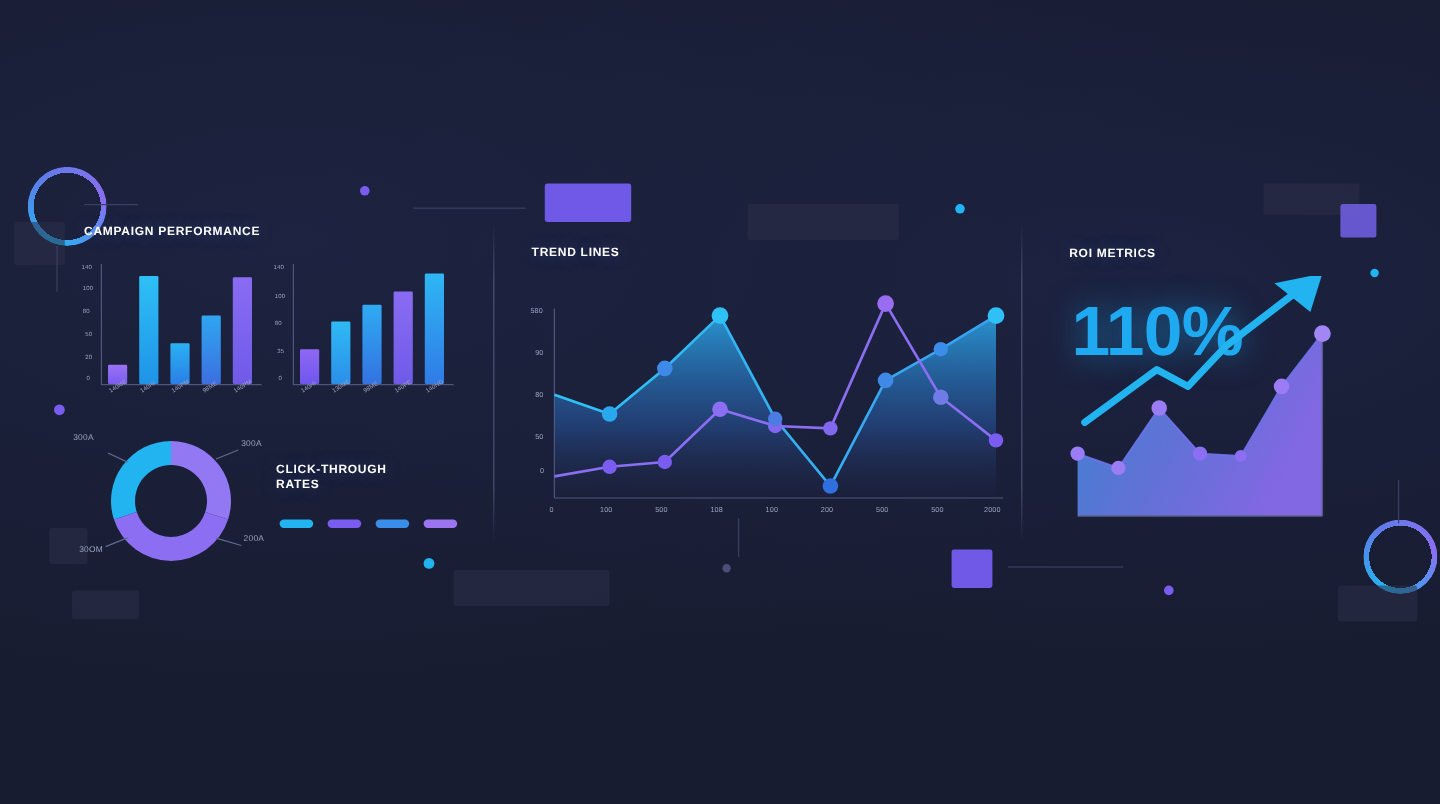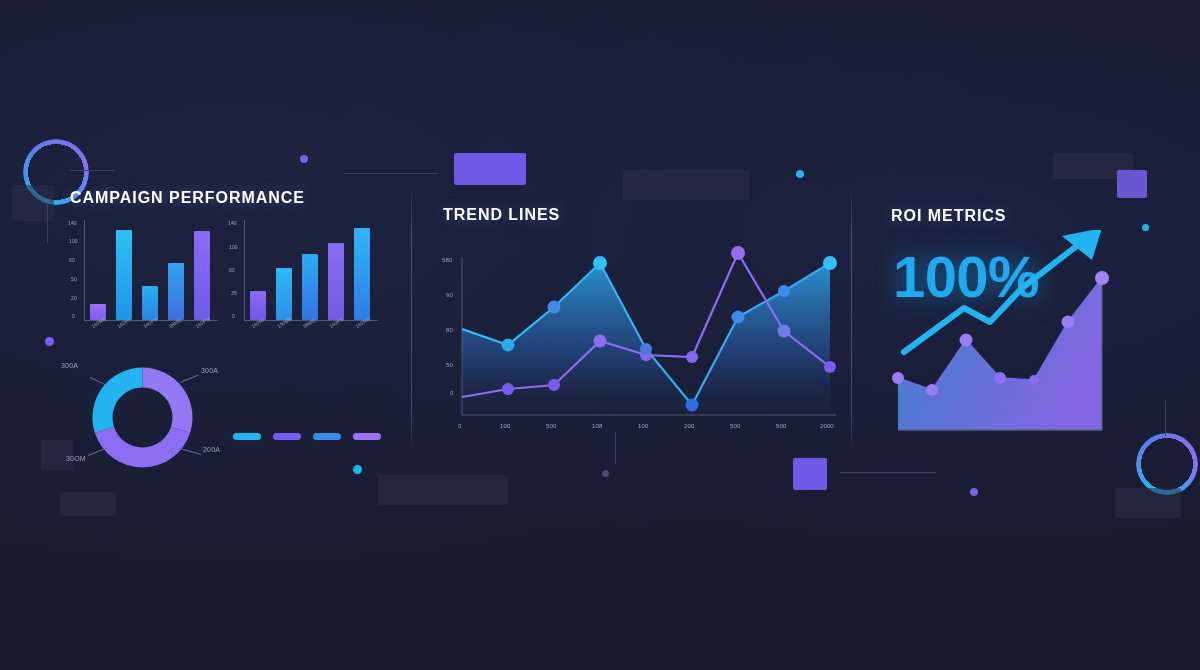--- a/index.html
+++ b/index.html
@@ -26,21 +26,21 @@
   .ring{border-radius:50%;border:5px solid transparent;
         background:conic-gradient(from 200deg,#21b6f2,#5f7ce8,#8b6ef0,#21b6f2) border-box;
         -webkit-mask:radial-gradient(farthest-side,transparent calc(100% - 5px),#000 calc(100% - 5px));
         mask:radial-gradient(farthest-side,transparent calc(100% - 5px),#000 calc(100% - 5px));}
 
   .divider{position:absolute;width:1px;background:linear-gradient(to bottom,rgba(70,78,116,0),#4a5174 18%,#4a5174 82%,rgba(70,78,116,0));}
 
   
   .panel-title{
     color:#ffffff;font-weight:bold;letter-spacing:.06em;
-    font-size:16px;text-transform:uppercase;line-height:1.25;
+    font-size:10px;text-transform:uppercase;line-height:1.25;
     text-shadow:0 0 14px rgba(120,150,255,.35);
   }
 
   
   .axis-line{position:absolute;background:#50577c;}
   .tick-label{position:absolute;color:#9aa2c4;font-size:5px;letter-spacing:.02em;white-space:nowrap;}
   .tick-label.rot{transform:rotate(-32deg);transform-origin:left top;}
 
   .bar{position:absolute;bottom:0;border-radius:1px;}
 
@@ -161,20 +161,21 @@
 
   <div class="abs leader" style="left:180px;top:382px;width:20px;transform:rotate(-22deg);"></div>
   <div class="abs donut-label" style="left:201px;top:367px;">300A</div>
 
   <div class="abs leader" style="left:180px;top:448px;width:22px;transform:rotate(16deg);"></div>
   <div class="abs donut-label" style="left:203px;top:446px;">200A</div>
 
   <div class="abs leader" style="left:88px;top:455px;width:20px;transform:rotate(-22deg);"></div>
   <div class="abs donut-label" style="left:66px;top:455px;">30OM</div>
 
+  <div class="abs panel-title" style="left:230px;top:386px;width:130px;">CLICK-THROUGH RATES</div>
 
   <div class="abs" style="left:233px;top:433px;width:160px;display:flex;gap:12px;align-items:center;">
     <div class="pill" style="width:28px;background:#22b4f0;"></div>
     <div class="pill" style="width:28px;background:#7b5cf0;"></div>
     <div class="pill" style="width:28px;background:#3a8de8;"></div>
     <div class="pill" style="width:28px;background:#9b74f2;"></div>
   </div>
 
   <div class="abs panel-title" style="left:443px;top:205px;">TREND LINES</div>
 
@@ -234,21 +235,21 @@
     <div class="tick-label" style="left:152px;top:178px;font-size:6px;">108</div>
     <div class="tick-label" style="left:198px;top:178px;font-size:6px;">100</div>
     <div class="tick-label" style="left:244px;top:178px;font-size:6px;">200</div>
     <div class="tick-label" style="left:290px;top:178px;font-size:6px;">500</div>
     <div class="tick-label" style="left:336px;top:178px;font-size:6px;">500</div>
     <div class="tick-label" style="left:380px;top:178px;font-size:6px;">2000</div>
   </div>
 
   <div class="abs panel-title" style="left:891px;top:206px;">ROI METRICS</div>
 
-  <div class="abs roi-number" style="left:893px;top:248px;">100%</div>
+  <div class="abs roi-number" style="left:893px;top:248px;">110%</div>
 
   <div class="abs" style="left:890px;top:230px;width:240px;height:210px;">
     <svg width="240" height="210" viewBox="0 0 240 210">
       <defs>
         <linearGradient id="roiFill" x1="0" y1="0" x2="1" y2="0.4">
           <stop offset="0%" stop-color="#3f8fe0" stop-opacity="0.9"></stop>
           <stop offset="55%" stop-color="#6a7ae8" stop-opacity="0.9"></stop>
           <stop offset="100%" stop-color="#8b6ef2" stop-opacity="0.92"></stop>
         </linearGradient>
       </defs>

